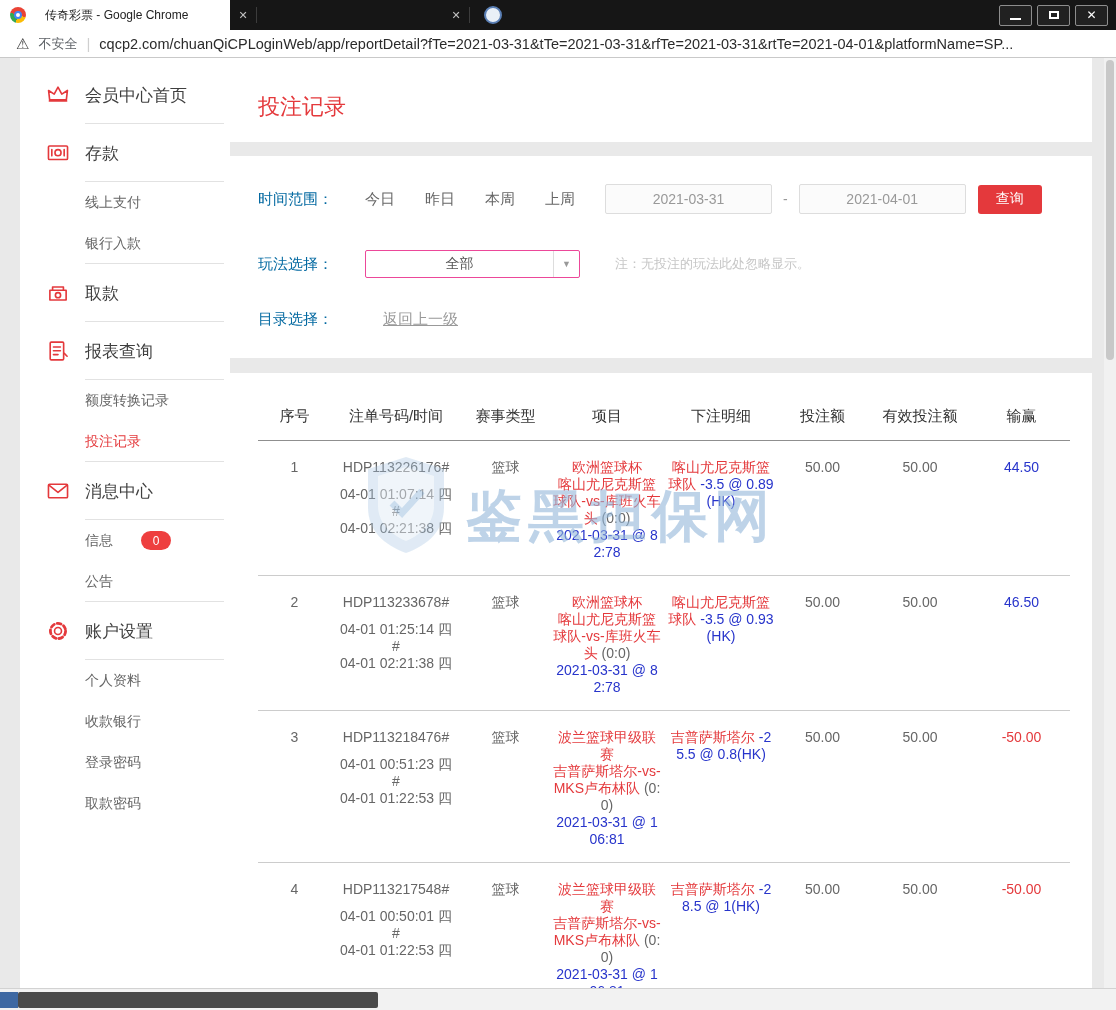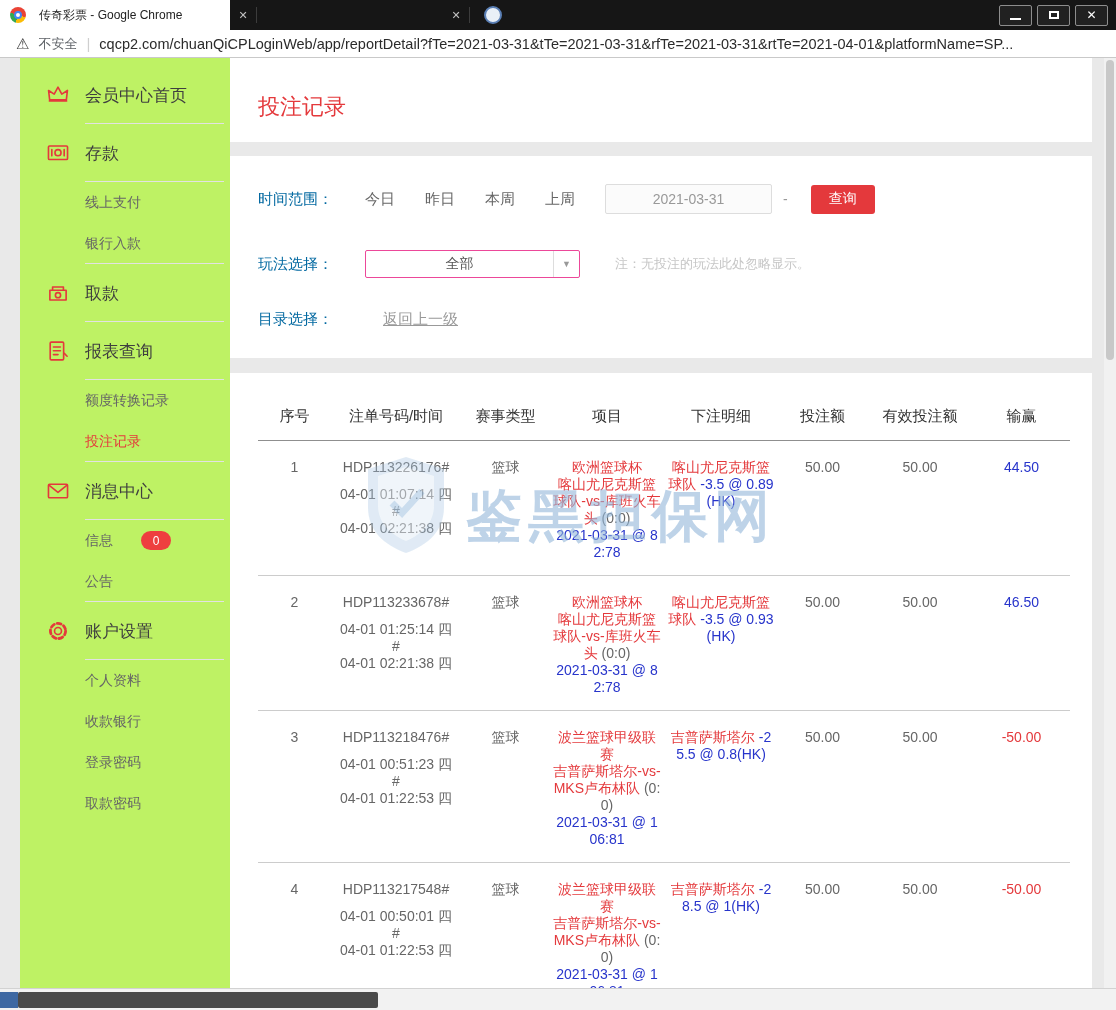--- a/index.html
+++ b/index.html
@@ -1,21 +1,21 @@
 <!DOCTYPE html>
 <html><head>
 <meta charset="utf-8">
 <style>
   * { margin:0; padding:0; box-sizing:border-box; }
   html,body { width:1116px; height:1010px; overflow:hidden; }
   body { font-family:"Liberation Sans","DejaVu Sans",sans-serif; background:#e9e9e9; position:relative; }
 
   
   .titlebar { height:30px; display:flex; background:#fff; }
-  .tb-left { width:230px; display:flex; align-items:center; padding-left:10px; gap:13px; background:#fff; }
+  .tb-left { width:230px; display:flex; align-items:center; padding-left:10px; gap:19px; background:#fff; }
   .chrome-logo { width:16px; height:16px; border-radius:50%; flex:0 0 16px;
     background:conic-gradient(#ea4335 0 30%, #fbbc05 30% 55%, #34a853 55% 80%, #ea4335 80% 100%); position:relative; }
   .chrome-logo::after { content:""; position:absolute; inset:4px; background:#fff; border-radius:50%; border:2px solid #4285f4; }
   .tb-title { font-size:12px; color:#222; white-space:nowrap; }
   .tabstrip { flex:1; background:#161616; display:flex; align-items:center; min-width:0; }
   .tab-close { color:#c2c2c2; font-size:11px; width:26px; text-align:center; }
   .tab-sep { width:1px; height:16px; background:#3c3c3c; }
   .tab { height:30px; display:flex; align-items:center; }
   .tab.wide { width:212px; justify-content:flex-end; }
   .tab.fav { padding-left:14px; width:120px; }
@@ -30,21 +30,21 @@
   
   .urlbar { height:28px; background:#fff; border-bottom:1px solid #c9c9c9; display:flex; align-items:center; padding-left:16px; gap:9px; }
   .warn-icon { color:#444; font-size:15px; line-height:1; }
   .security-text { font-size:13px; color:#5f6368; }
   .url-sep { color:#cfcfcf; font-size:15px; }
   .url-text { font-size:14.5px; color:#2b2b2b; white-space:nowrap; overflow:hidden; }
 
   
   .page { display:flex; height:930px; }
   .gutter { width:20px; background:#e9e9e9; }
-  .sidebar { width:210px; background:#bef264; padding-top:8px; }
+  .sidebar { width:210px; background:#ffffff; padding-top:8px; }
   .side-item { position:relative; display:flex; align-items:center; cursor:pointer; }
   .side-item.main { height:58px; }
   .side-item.sub { height:41px; }
   .side-icon { position:absolute; left:24px; width:28px; height:28px; display:flex; align-items:center; justify-content:center; }
   .side-label { margin-left:65px; white-space:nowrap; }
   .main > .side-label { font-size:17px; color:#3f3f3f; }
   .sub > .side-label { font-size:14px; color:#666; }
   .side-item.active > .side-label { color:#e4393c; }
   .side-item.divider::after { content:""; position:absolute; left:65px; right:6px; bottom:0; height:1px; background:#e2e2e2; }
   .badge { margin-left:28px; min-width:30px; height:19px; padding:0 4px; border-radius:10px; background:#ee3f3f; color:#fff;
@@ -239,20 +239,21 @@
       <div class="filter-row">
         <span class="f-label">时间范围：</span>
         <span class="qlinks">
             <span class="qlink">今日</span>
             <span class="qlink">昨日</span>
             <span class="qlink">本周</span>
             <span class="qlink">上周</span>
           </span>
         <input class="date-input" readonly="" value="2021-03-31" style="">
         <span class="range-dash">-</span>
+        <input class="date-input" readonly="" value="2021-04-01" style="">
         <button class="query-btn">查询</button>
       </div>
       <div class="row-gap1"></div>
       <div class="filter-row">
         <span class="f-label">玩法选择：</span>
         <div class="select">
           <span class="select-value">全部</span>
           <span class="select-arrow">▼</span>
         </div>
         <span class="note">注：无投注的玩法此处忽略显示。</span>

